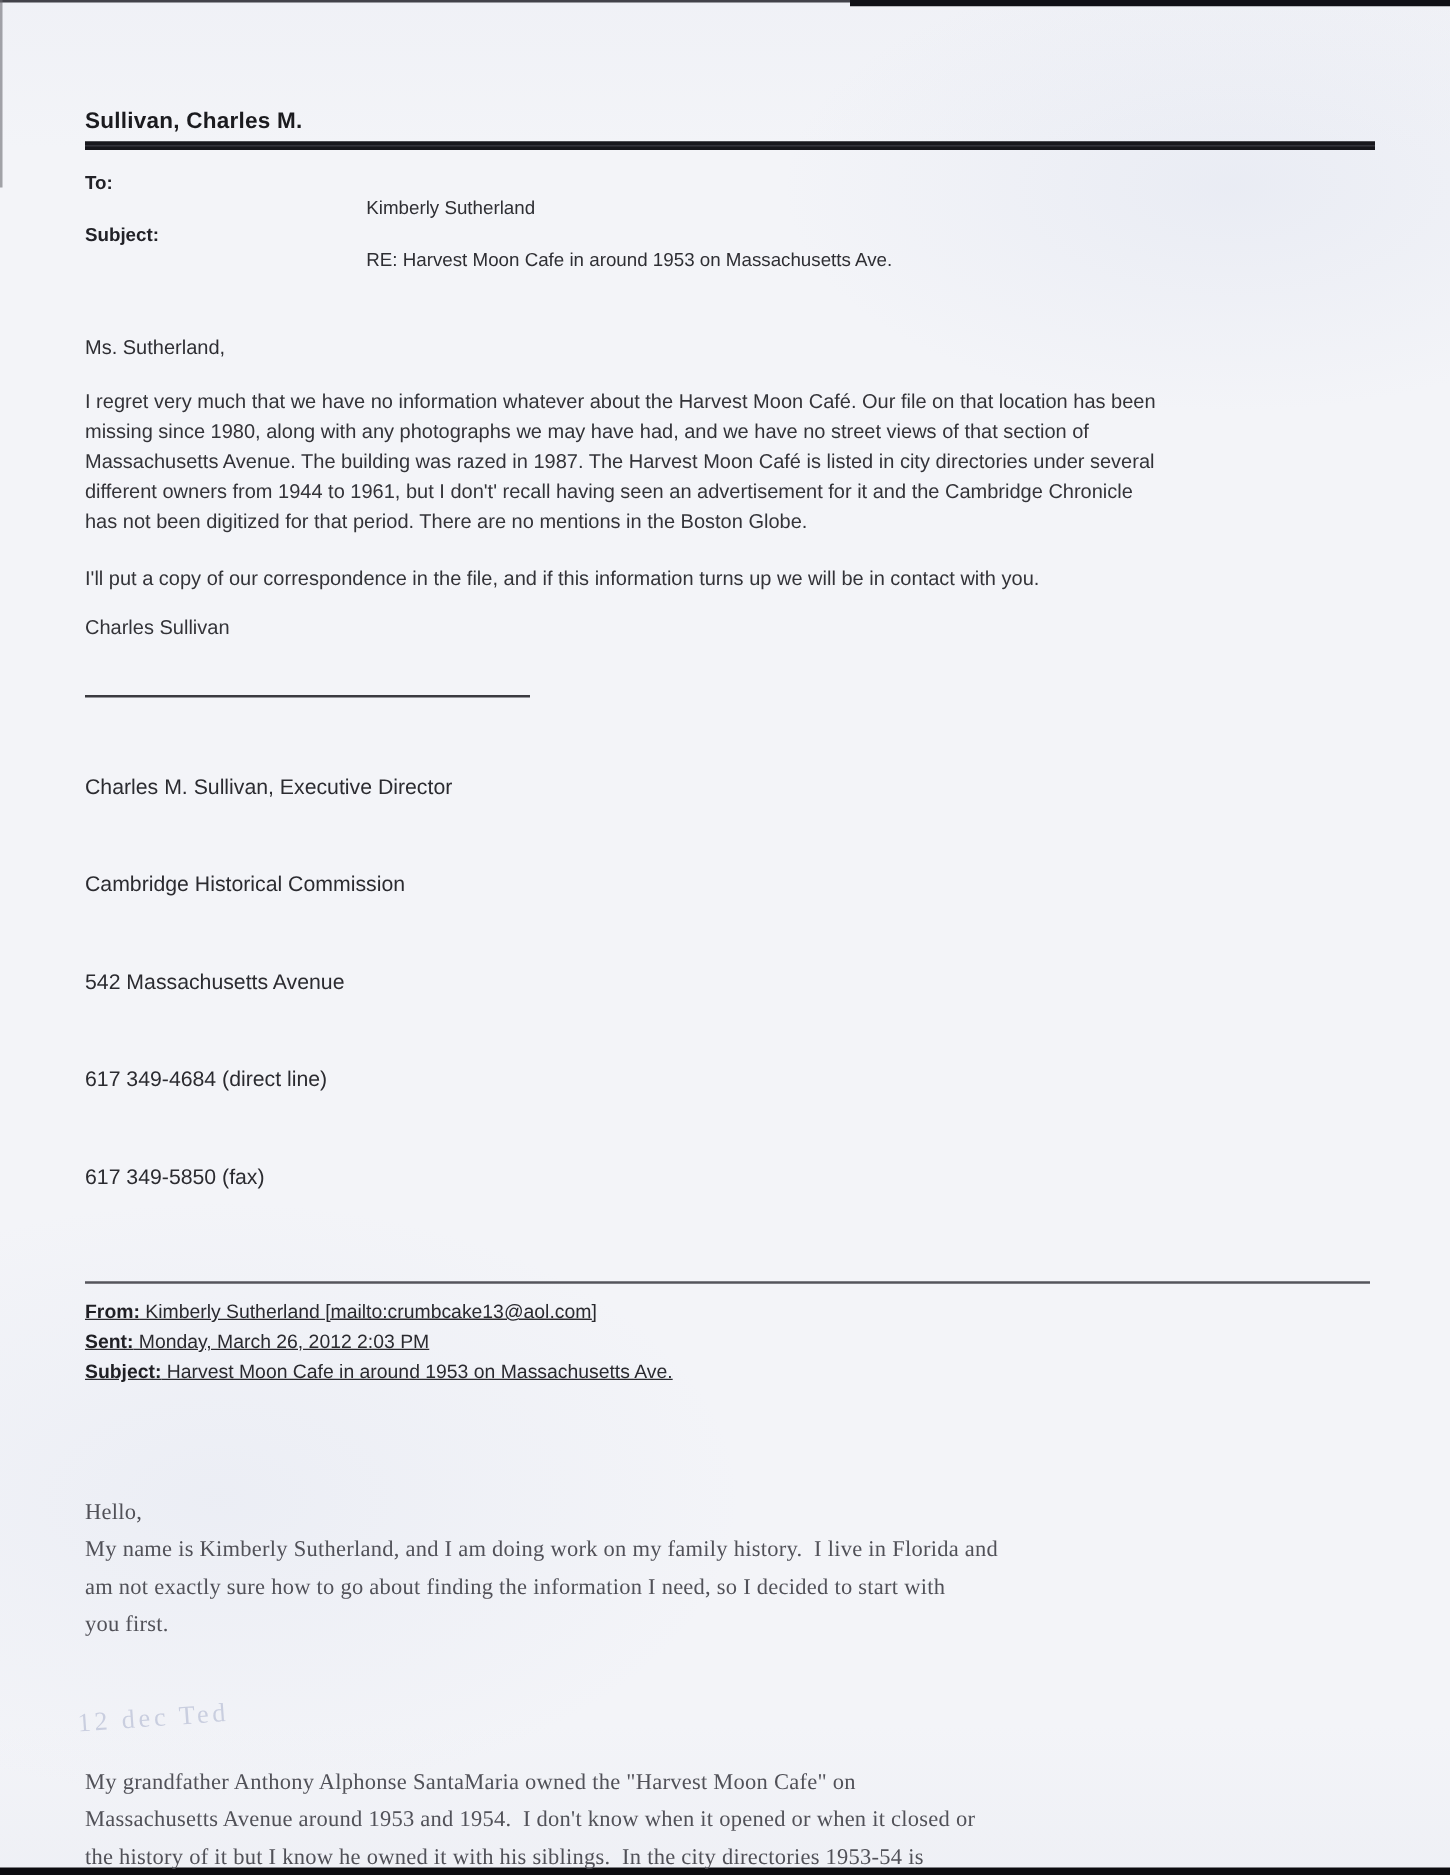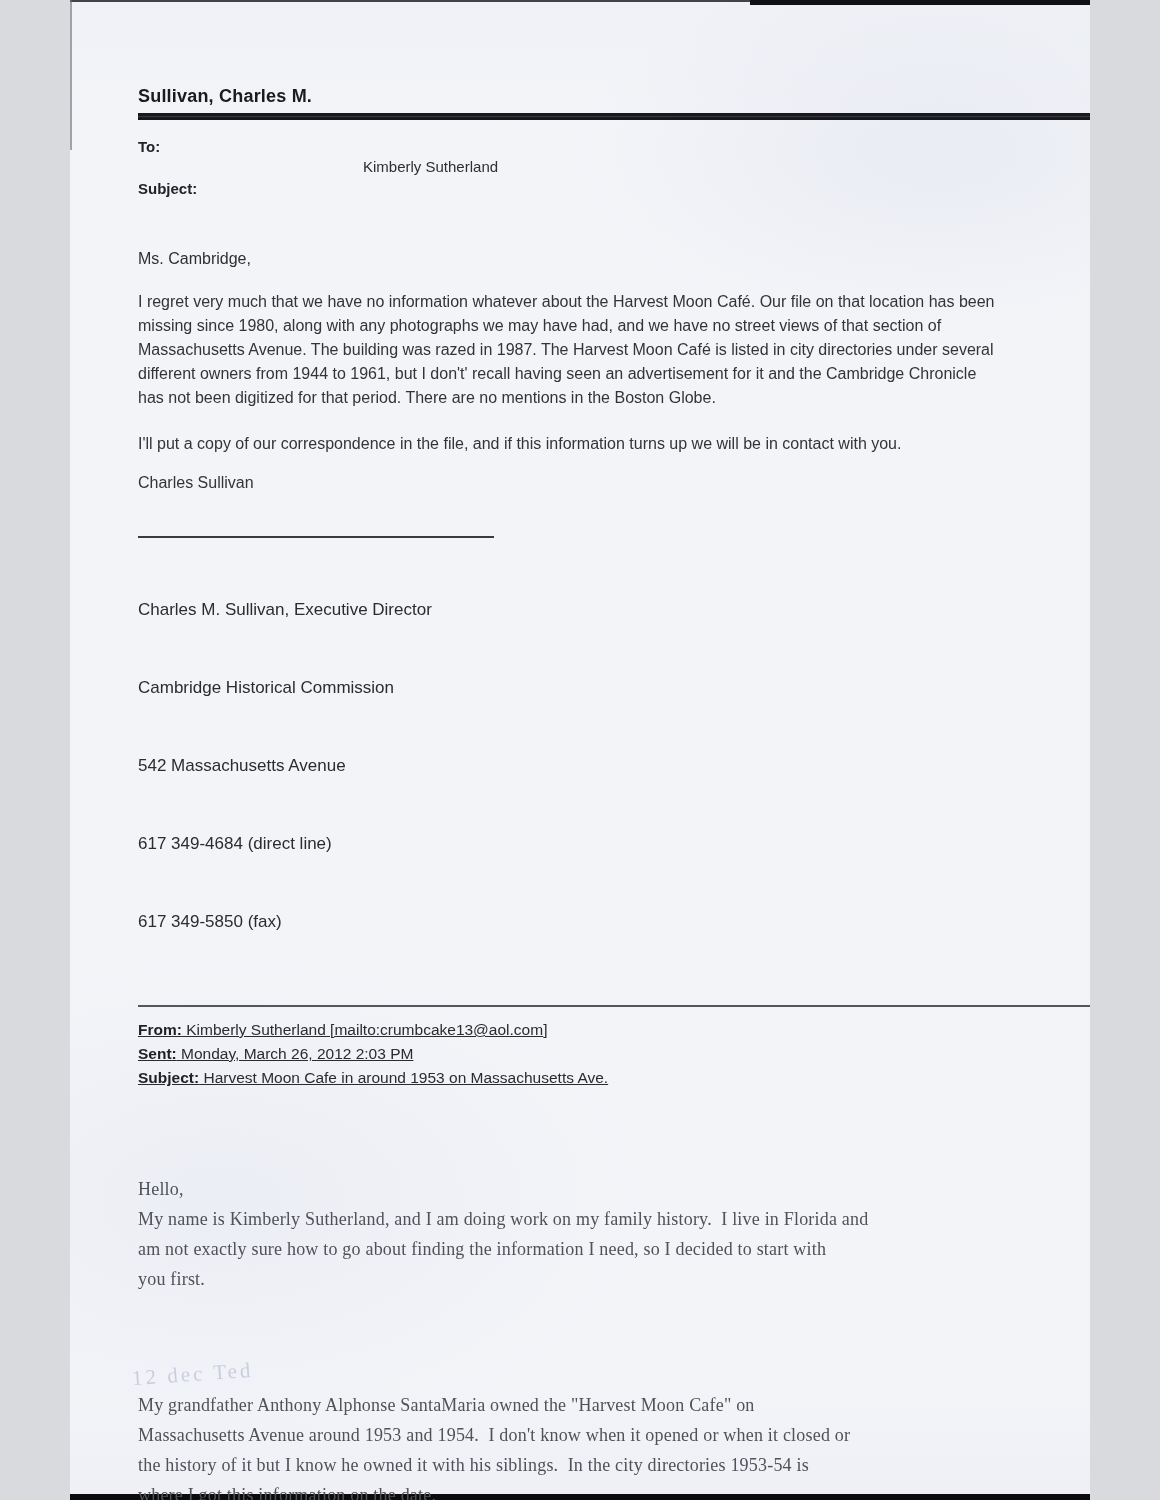--- a/index.html
+++ b/index.html
@@ -1,18 +1,18 @@
 <!DOCTYPE html>
 <html><head>
 <meta charset="utf-8">
 <style>
   html, body { margin: 0; padding: 0; background: #d8dade; }
   .page {
     position: relative;
-    width: 1020px;
+    width: 1160px;
     height: 1500px;
     margin: 0 auto;
     background-color: #f3f4f8;
     background-image:
       radial-gradient(ellipse 600px 300px at 85% 10%, rgba(190,200,225,0.18), transparent 60%),
       radial-gradient(ellipse 700px 400px at 15% 80%, rgba(190,200,225,0.14), transparent 60%),
       linear-gradient(180deg, rgba(210,215,230,0.10), rgba(255,255,255,0) 8%, rgba(255,255,255,0) 92%, rgba(205,210,225,0.12));
     font-family: "Liberation Sans", sans-serif;
     color: #2e2e33;
     overflow: hidden;
@@ -92,24 +92,25 @@
     <h1 class="email-title">Sullivan, Charles M.</h1>
     <div class="title-rule"></div>
 
     <div class="meta">
       <div class="meta-row">
         <span class="meta-label">To:</span>
         <span class="meta-value">Kimberly Sutherland</span>
       </div>
       <div class="meta-row">
         <span class="meta-label">Subject:</span>
+        <span class="meta-value">RE: Harvest Moon Cafe in around 1953 on Massachusetts Ave.</span>
       </div>
     </div>
 
-    <p class="salutation">Ms. Cambridge,</p>
+    <p class="salutation">Ms. Sutherland,</p>
 
     <p class="body-para">I regret very much that we have no information whatever about the Harvest Moon Café. Our file on that location has been
 missing since 1980, along with any photographs we may have had, and we have no street views of that section of
 Massachusetts Avenue. The building was razed in 1987. The Harvest Moon Café is listed in city directories under several
 different owners from 1944 to 1961, but I don't' recall having seen an advertisement for it and the Cambridge Chronicle
 has not been digitized for that period. There are no mentions in the Boston Globe.</p>
     <p class="body-para second">I'll put a copy of our correspondence in the file, and if this information turns up we will be in contact with you.</p>
     <p class="signoff">Charles Sullivan</p>
 
     <div class="sig-rule"></div>

